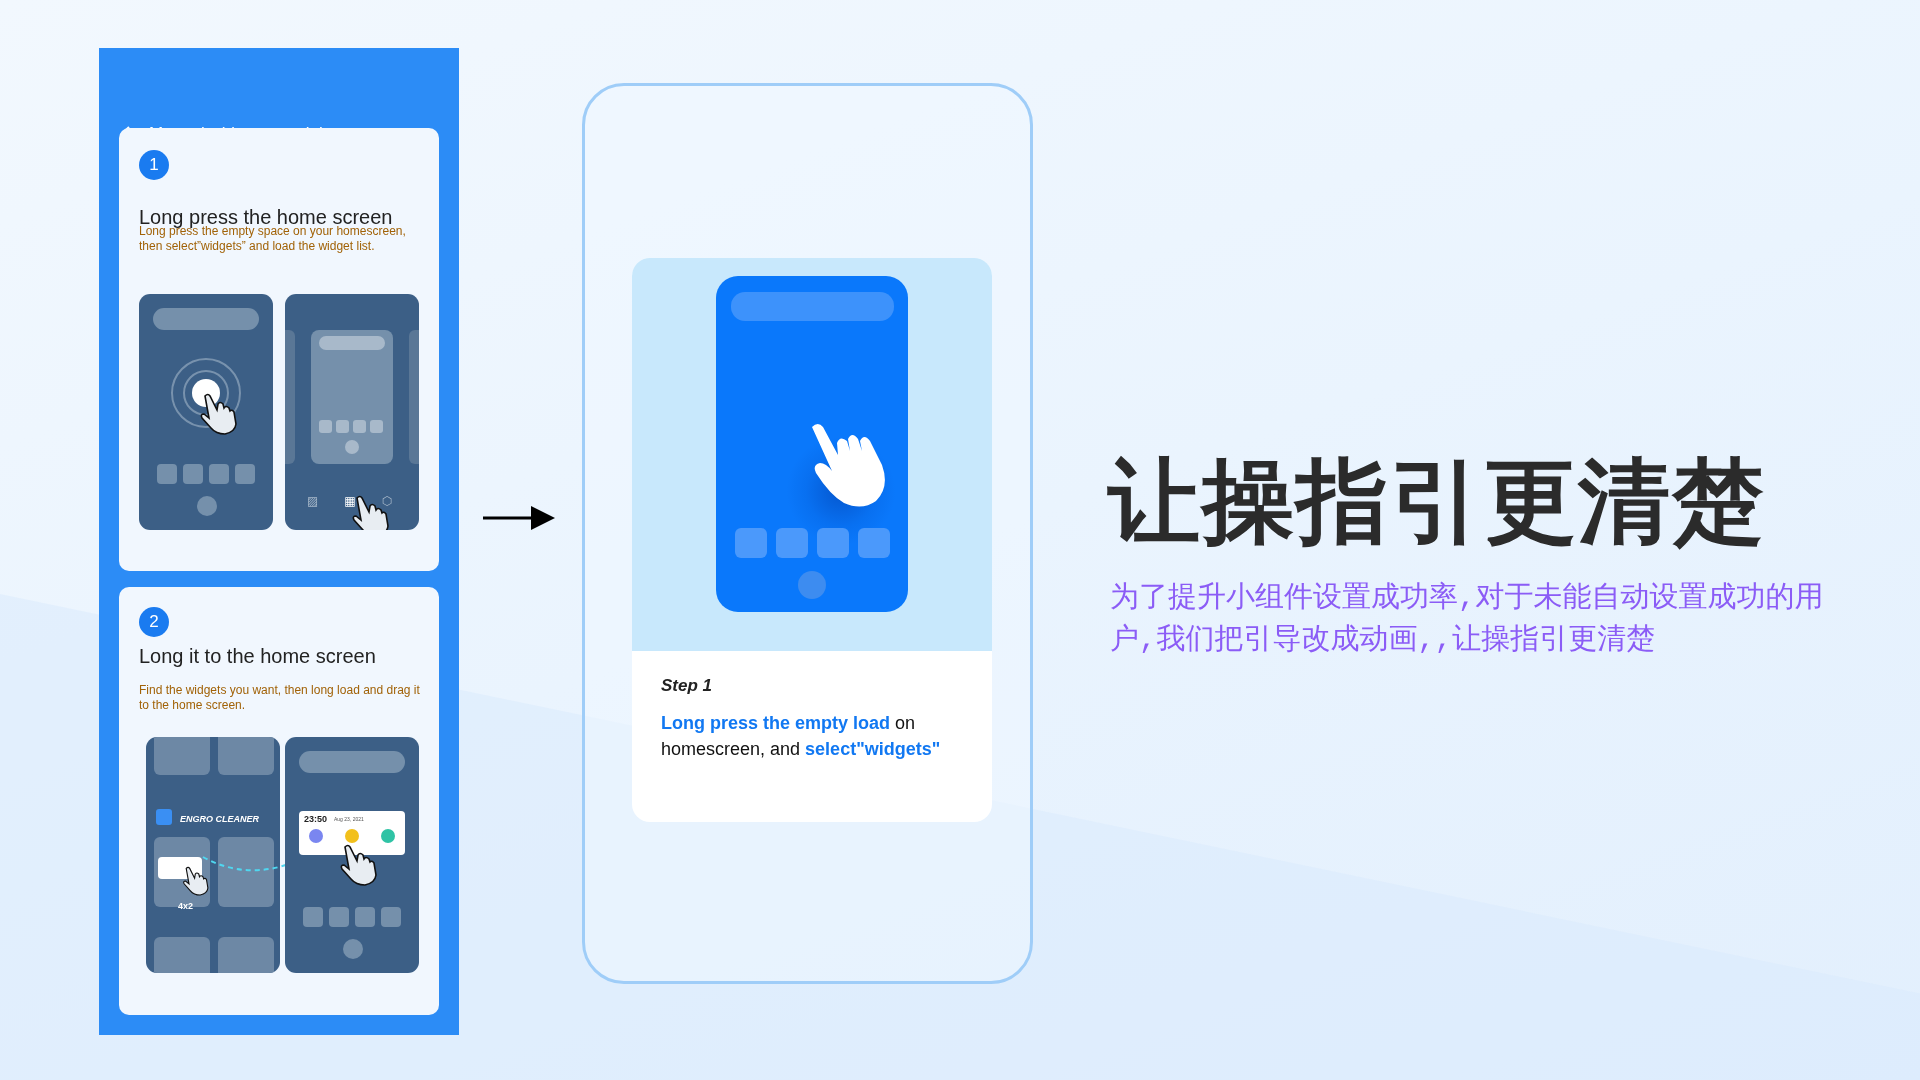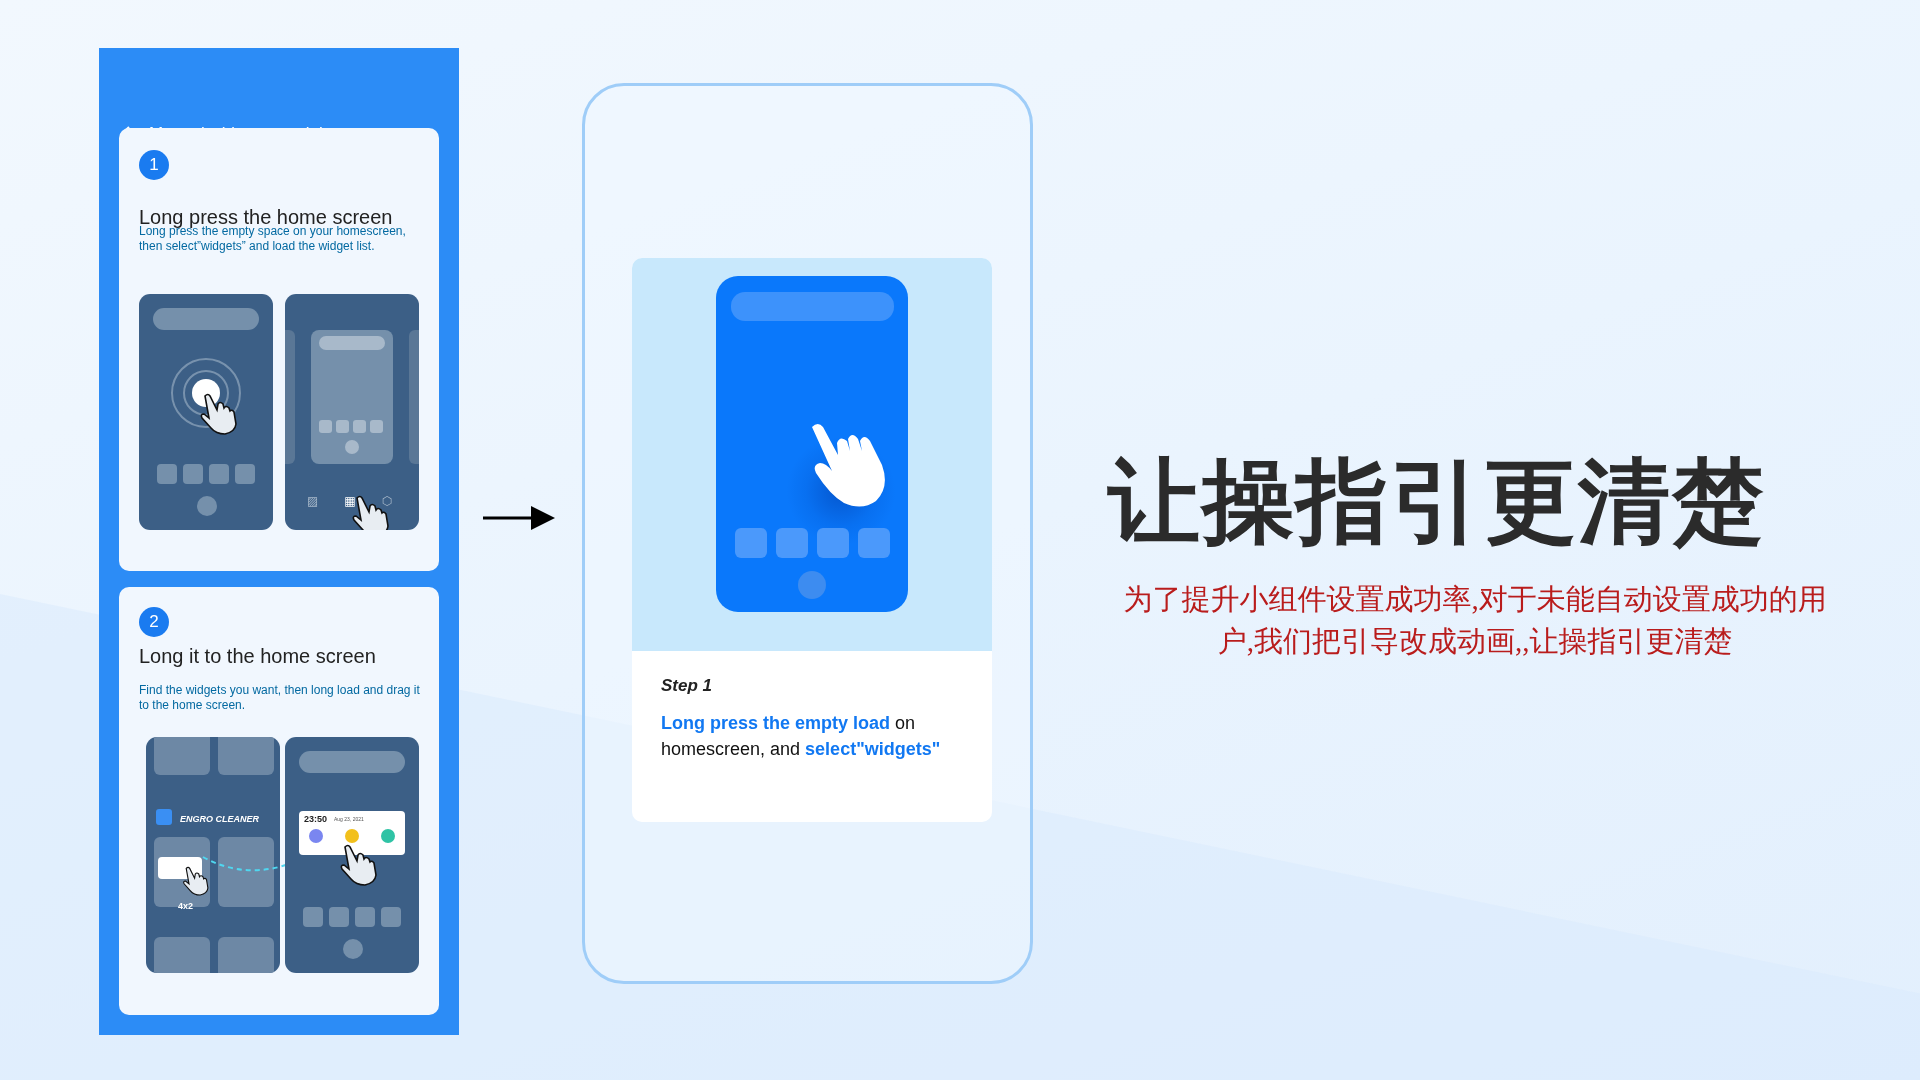--- a/index.html
+++ b/index.html
@@ -32,21 +32,21 @@
   .step-card.c1 { top: 80px; height: 443px; }
   .step-card.c2 { top: 539px; height: 428px; }
   .step-num {
     position: absolute; left: 20px; width: 30px; height: 30px; border-radius: 50%;
     background: #1a7bf0; color: #fff; font-size: 17px; display: flex; align-items: center; justify-content: center;
   }
   .step-title {
     position: absolute; left: 20px; font-size: 20px; color: #222; font-weight: normal;
   }
   .step-desc {
-    position: absolute; left: 20px; width: 285px; font-size: 12px; color: #0369a1; line-height: 15px;
+    position: absolute; left: 20px; width: 285px; font-size: 12px; color: #a16207; line-height: 15px;
   }
   .mini-phone {
     position: absolute; width: 134px; height: 236px; background: #3c5f86; border-radius: 11px; overflow: hidden;
   }
   .mp-bar { position: absolute; left: 14px; top: 14px; width: 106px; height: 22px; border-radius: 11px; background: #7590ab; }
   .mp-dock { position: absolute; left: 18px; top: 170px; display: flex; gap: 6px; }
   .mp-dock span { width: 20px; height: 20px; border-radius: 4px; background: #7590ab; display: block; }
   .mp-home { position: absolute; left: 58px; bottom: 14px; width: 20px; height: 20px; border-radius: 50%; background: #7590ab; }
   .ring { position: absolute; border-radius: 50%; border: 2px solid rgba(160,180,200,0.6); }
   .touch-dot { position: absolute; width: 28px; height: 28px; border-radius: 50%; background: #fff; }
@@ -69,21 +69,21 @@
   
   .arrow { position: absolute; left: 483px; top: 505px; }
 
   
   .frame {
     position: absolute; left: 582px; top: 83px; width: 451px; height: 901px;
     border: 3px solid #9fcdf8; border-radius: 42px; background: rgba(240,248,255,0.5);
   }
   .demo-card {
     position: absolute; left: 632px; top: 258px; width: 360px; height: 564px;
-    background: #fff; border-radius: 10px; overflow: hidden;
+    background: #fff; border-radius: 18px; overflow: hidden;
   }
   .demo-illus { position: absolute; left: 0; top: 0; width: 360px; height: 393px; background: #c8e8fc; }
   .big-phone {
     position: absolute; left: 84px; top: 18px; width: 192px; height: 336px; border-radius: 22px; background: #0a78fb;
   }
   .bp-bar { position: absolute; left: 15px; top: 16px; width: 163px; height: 29px; border-radius: 14px; background: #3d92fb; }
   .bp-dock { position: absolute; left: 19px; top: 252px; display: flex; gap: 9px; }
   .bp-dock span { width: 32px; height: 30px; border-radius: 6px; background: #4b99fb; display: block; }
   .bp-home { position: absolute; left: 82px; top: 295px; width: 28px; height: 28px; border-radius: 50%; background: #3d8cf0; }
   .bp-shadow { position: absolute; left: 70px; top: 160px; width: 110px; height: 110px; border-radius: 50%;
@@ -93,23 +93,22 @@
   .step-label { font-size: 17px; font-weight: bold; font-style: italic; color: #222; margin-bottom: 14px; }
   .demo-desc { font-size: 18px; line-height: 26px; color: #111; }
   .hl { color: #1178f2; font-weight: bold; }
 
   
   .hero-title {
     position: absolute; left: 1108px; top: 440px; font-size: 92px; font-weight: bold; color: #2b2b2b; letter-spacing: 2px;
     font-family: "DejaVu Sans", sans-serif;
   }
   .hero-desc {
-    position: absolute; left: 1110px; top: 578px; width: 730px; font-size: 29px; line-height: 42px; color: #b91c1c;
-    font-family: Liberation Serif, serif;
-    text-align: center;
+    position: absolute; left: 1110px; top: 578px; width: 730px; font-size: 29px; line-height: 42px; color: #8b5cf6;
+    font-family: Liberation Mono, monospace;
   }
 </style>
 </head>
 <body>
 
 <div class="bg-shape2"></div>
 
 <div class="left-panel">
   <div class="lp-header">
     <svg viewBox="0 0 14 18">

